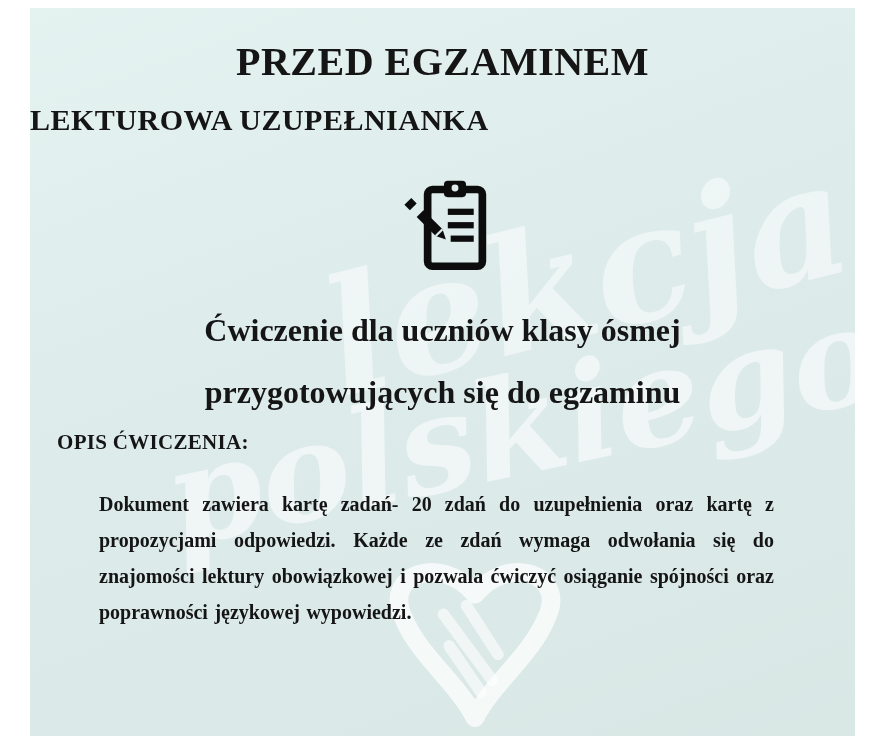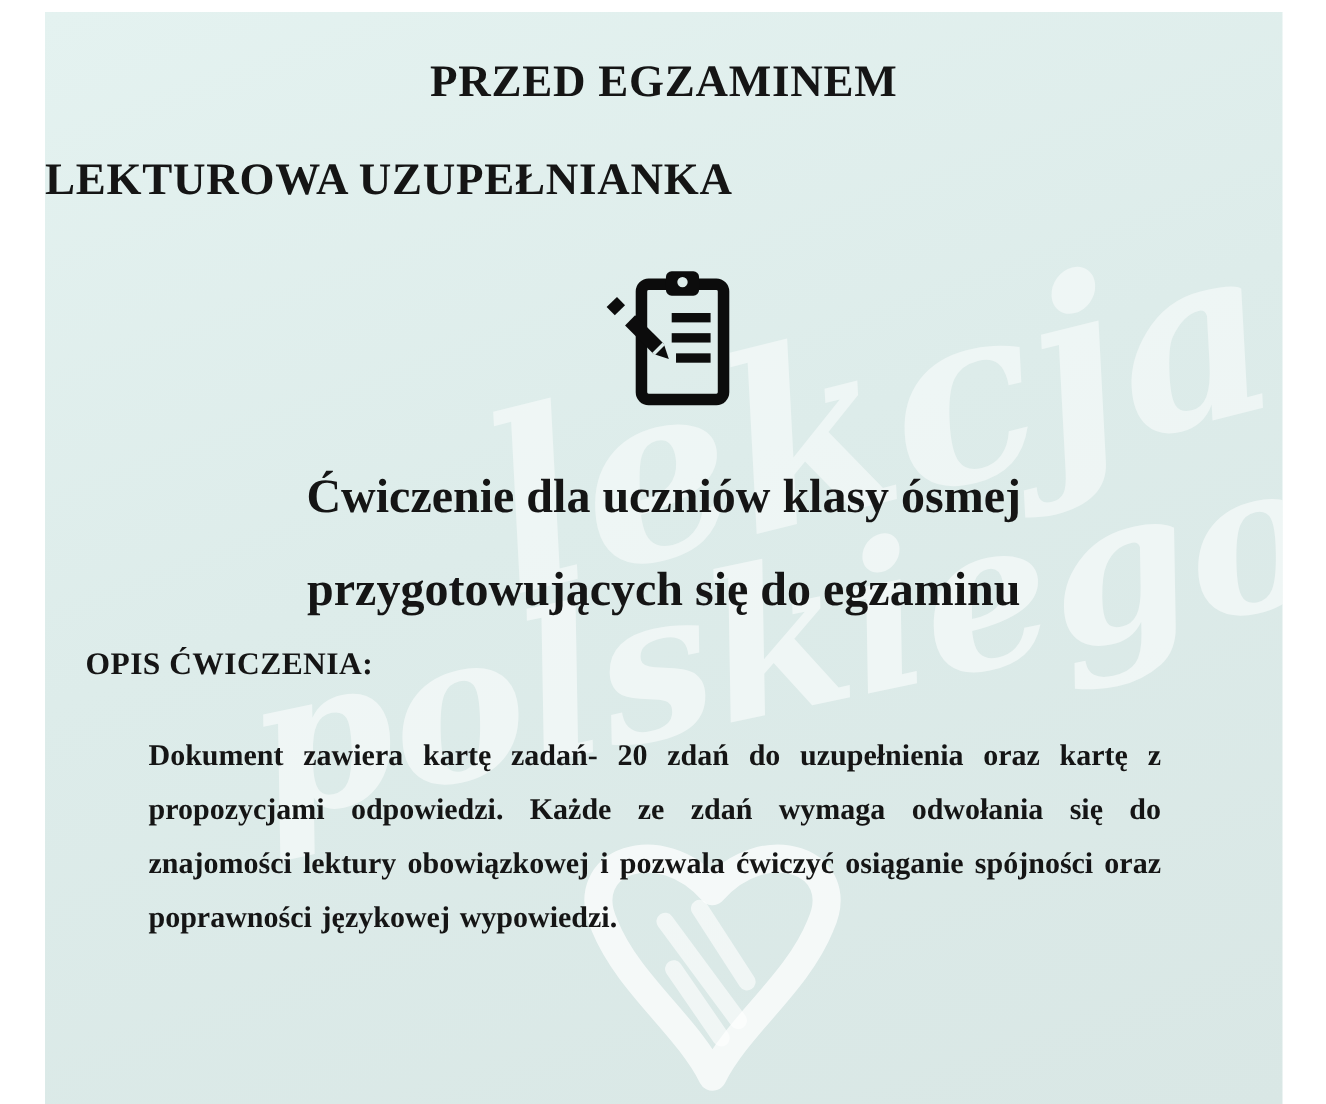--- a/index.html
+++ b/index.html
@@ -20,21 +20,21 @@
     font-family:"DejaVu Serif",serif;pointer-events:none;
     line-height:1;
   }
   .wm-1{left:290px;top:190px;font-size:160px;transform:rotate(-14deg);}
   .wm-2{left:130px;top:350px;font-size:135px;transform:rotate(-12deg);color:rgba(255,255,255,0.55);}
   .wm-heart{position:absolute;left:330px;top:530px;pointer-events:none;}
   
   .txt{position:absolute;color:#151515;z-index:3;}
   .title{
     left:0;width:825px;top:30px;text-align:center;
-    font-size:30px;font-weight:bold;letter-spacing:0.5px;
+    font-size:40px;font-weight:bold;letter-spacing:0.5px;
   }
   .subtitle{
     left:0;width:683px;top:95px;
     font-size:30px;font-weight:bold;letter-spacing:0.5px;
   }
   .doc-icon{position:absolute;left:0;width:825px;top:168px;text-align:center;z-index:3;}
   .intro-line{left:0;width:825px;text-align:center;font-size:32px;font-weight:bold;}
   .intro-1{top:304px;}
   .intro-2{top:366px;}
   .section-heading{left:27px;top:422px;font-size:21px;font-weight:bold;letter-spacing:0.3px;}

